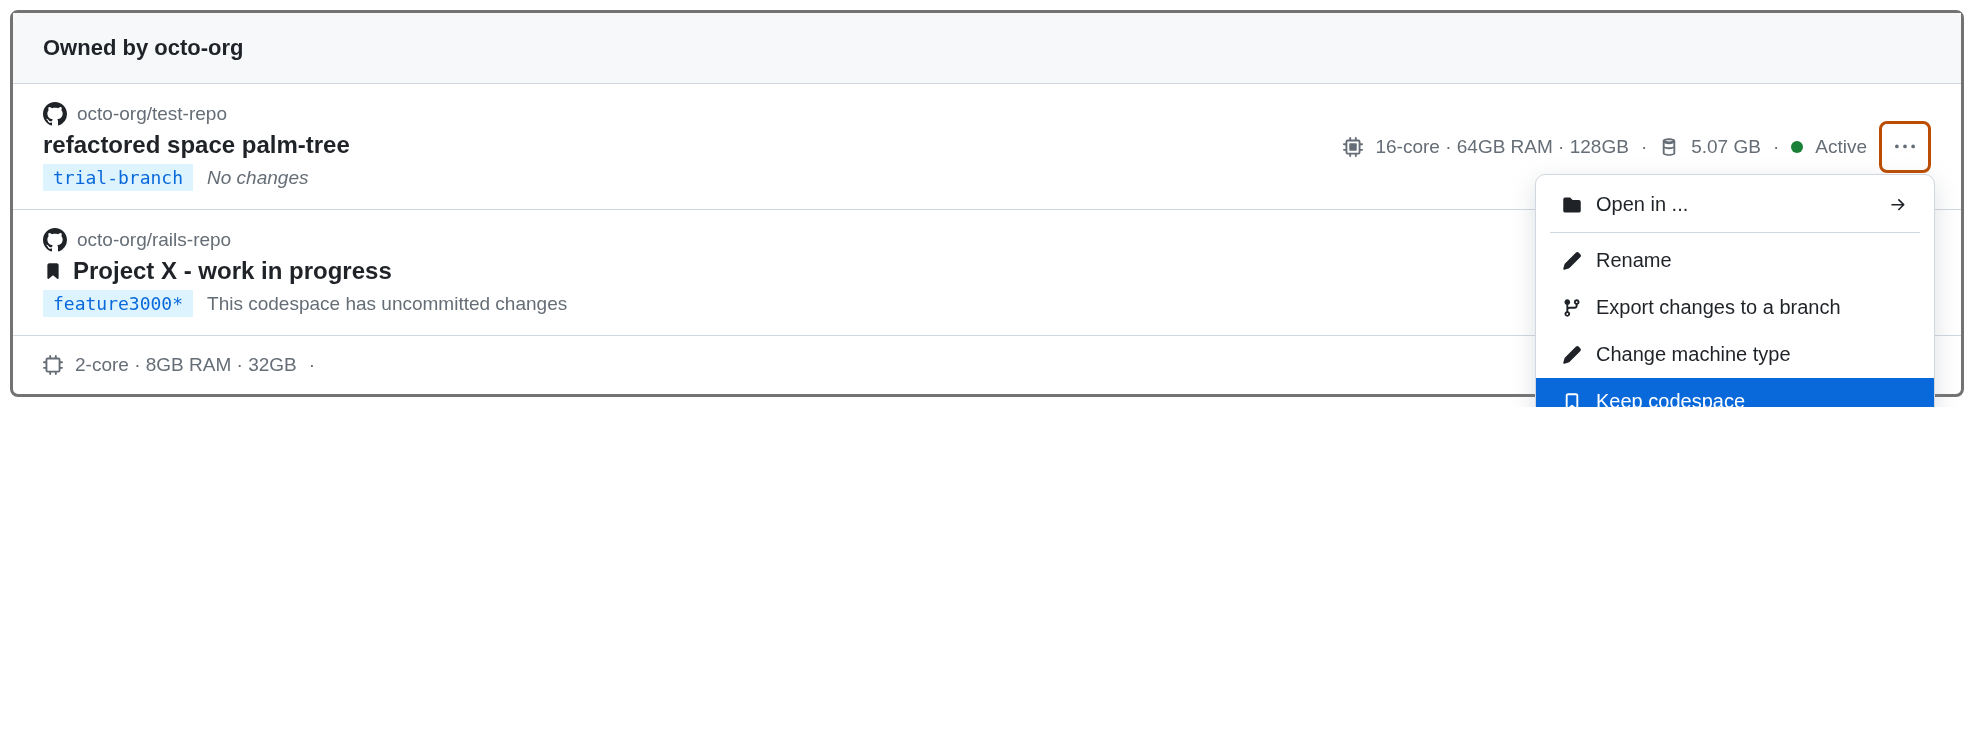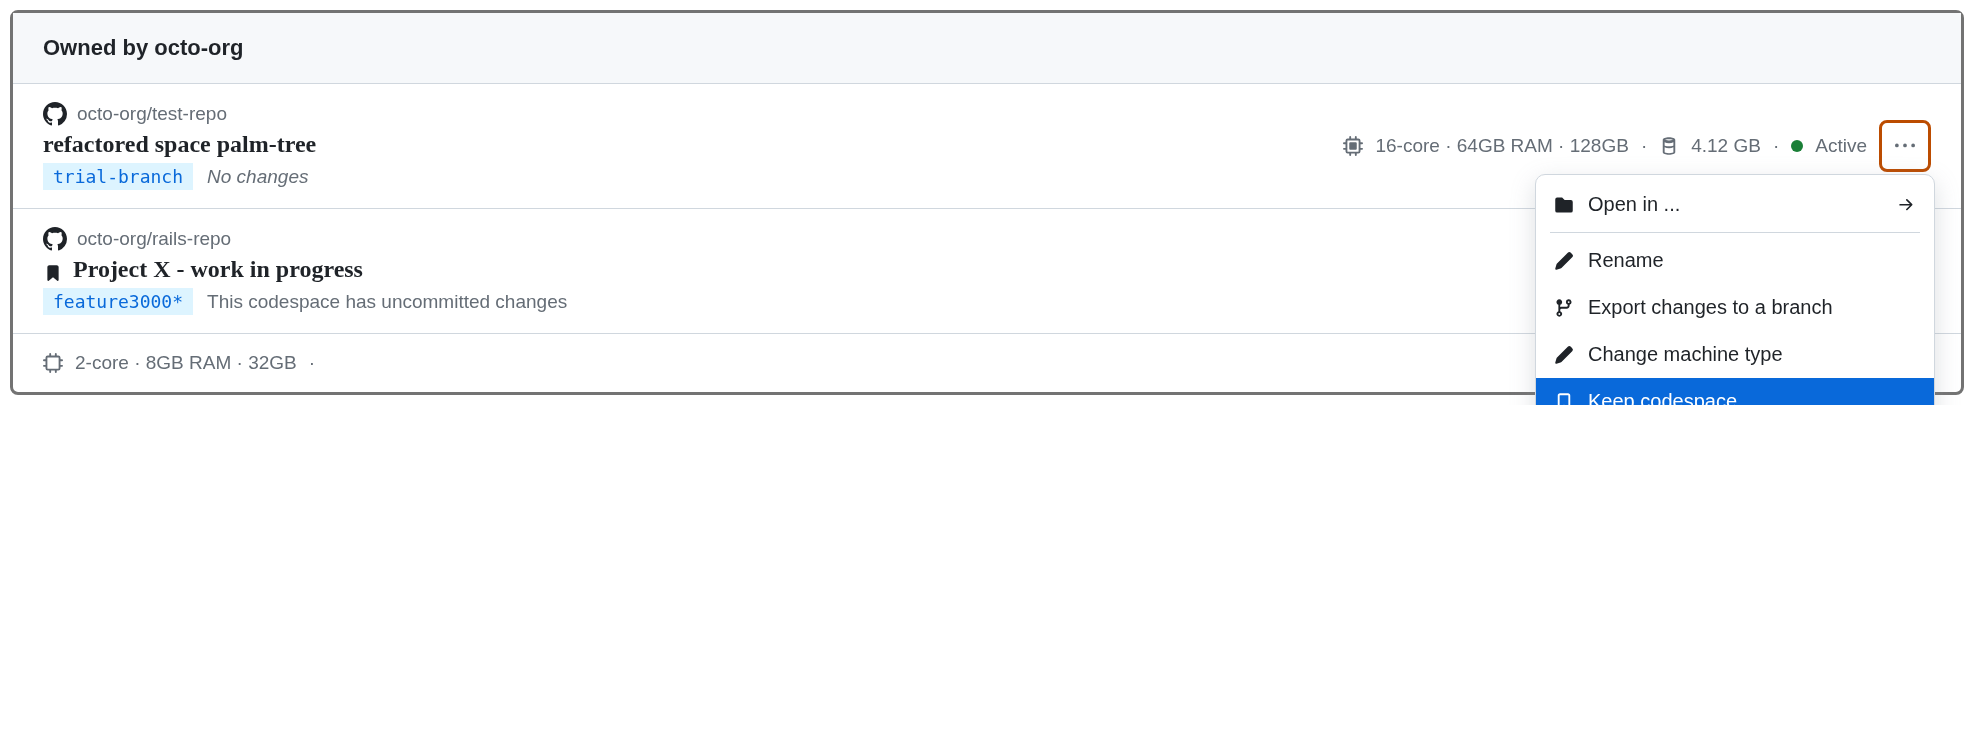--- a/index.html
+++ b/index.html
@@ -33,21 +33,21 @@
     .row:last-child { border-bottom: none; }
     .row-left { display: flex; flex-direction: column; gap: 5px; }
     .repo-line { display: flex; align-items: center; gap: 10px; color: #656d76; font-size: 19px; }
     .octicon-repo {
       width: 24px; height: 24px;
       border-radius: 6px;
       display: inline-flex;
       align-items: center;
       justify-content: center;
     }
-    .title-line { display: flex; align-items: flex-end; gap: 10px; font-family: Liberation Serif, serif; }
+    .title-line { display: flex; align-items: center; gap: 10px; }
     .codespace-title { font-weight: 600; font-size: 24px; color: #1f2328; }
     .branch-line { display: flex; align-items: center; gap: 14px; }
     .branch-pill {
       background: #ddf4ff;
       color: #0969da;
       padding: 3px 10px;
       border-radius: 0;
       font-family: ui-monospace, SFMono-Regular, Menlo, monospace;
       font-size: 18px;
     }
@@ -79,21 +79,21 @@
       border: 1px solid #d0d7de;
       border-radius: 10px;
       box-shadow: 0 8px 24px rgba(140,149,159,0.3);
       z-index: 10;
       padding: 6px 0;
     }
     .menu-item {
       display: flex;
       align-items: center;
       gap: 14px;
-      padding: 12px 18px;
+      padding: 12px 26px;
       font-size: 20px;
       cursor: pointer;
       position: relative;
     }
     .menu-item.active { background: #0969da; color: #fff; }
     .menu-item.danger { color: #cf222e; }
     .menu-divider { height: 1px; background: #d0d7de; margin: 4px 14px; }
     .menu-arrow { margin-left: auto; }
     .icon { width: 20px; height: 20px; flex-shrink: 0; display: inline-flex; align-items: center; justify-content: center; }
     .tooltip {
@@ -146,21 +146,21 @@
             <path d="M6.5.75V2h3V.75a.75.75 0 011.5 0V2h1.25A1.75 1.75 0 0114 3.75V5h1.25a.75.75 0 010 1.5H14v3h1.25a.75.75 0 010 1.5H14v1.25A1.75 1.75 0 0112.25 14H11v1.25a.75.75 0 01-1.5 0V14h-3v1.25a.75.75 0 01-1.5 0V14H3.75A1.75 1.75 0 012 12.25V11H.75a.75.75 0 010-1.5H2v-3H.75a.75.75 0 010-1.5H2V3.75A1.75 1.75 0 013.75 2H5V.75a.75.75 0 011.5 0zM3.5 3.75v8.5c0 .14.11.25.25.25h8.5c.14 0 .25-.11.25-.25v-8.5a.25.25 0 00-.25-.25h-8.5a.25.25 0 00-.25.25zM5.75 5h4.5a.75.75 0 01.75.75v4.5a.75.75 0 01-.75.75h-4.5A.75.75 0 015 10.25v-4.5A.75.75 0 015.75 5z"></path>
           </svg>
       </span>
       <span>16-core · 64GB RAM · 128GB</span>
       <span class="dot-sep">·</span>
       <span class="icon">
         <svg viewBox="0 0 16 16" width="20" height="20" fill="#656d76">
             <path d="M8 1c-2.69 0-5 .9-5 2v10c0 1.1 2.31 2 5 2s5-.9 5-2V3c0-1.1-2.31-2-5-2zm0 1.5c2.21 0 3.5.59 3.5.5s-1.29.5-3.5.5-3.5-.59-3.5-.5 1.29-.5 3.5-.5zM4.5 5.07c.9.43 2.14.68 3.5.68s2.6-.25 3.5-.68V7.5c0 .14-1.29.75-3.5.75s-3.5-.61-3.5-.75zm0 4c.9.43 2.14.68 3.5.68s2.6-.25 3.5-.68V13c0 .14-1.29.75-3.5.75s-3.5-.61-3.5-.75z"></path>
           </svg>
       </span>
-      <span>4.12 GB</span>
+      <span>5.07 GB</span>
       <span class="dot-sep">·</span>
       <span class="status-dot"></span>
       <span>Active</span>
       <span class="kebab-highlight">
         <span class="kebab-btn">
           <svg viewBox="0 0 16 16" width="20" height="20" fill="#656d76">
               <path d="M8 9a1.5 1.5 0 100-3 1.5 1.5 0 000 3zM1.5 9a1.5 1.5 0 100-3 1.5 1.5 0 000 3zm13 0a1.5 1.5 0 100-3 1.5 1.5 0 000 3z"></path>
             </svg>
         </span>
       </span>

